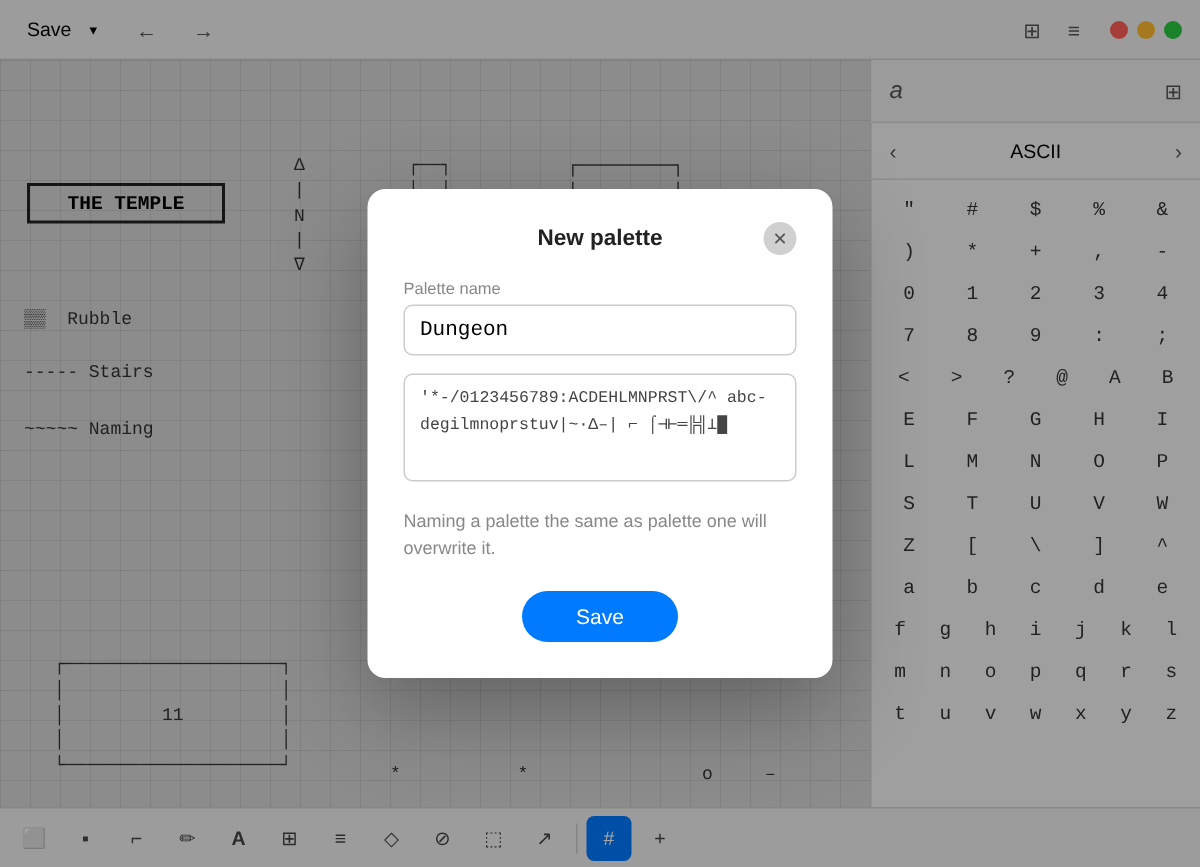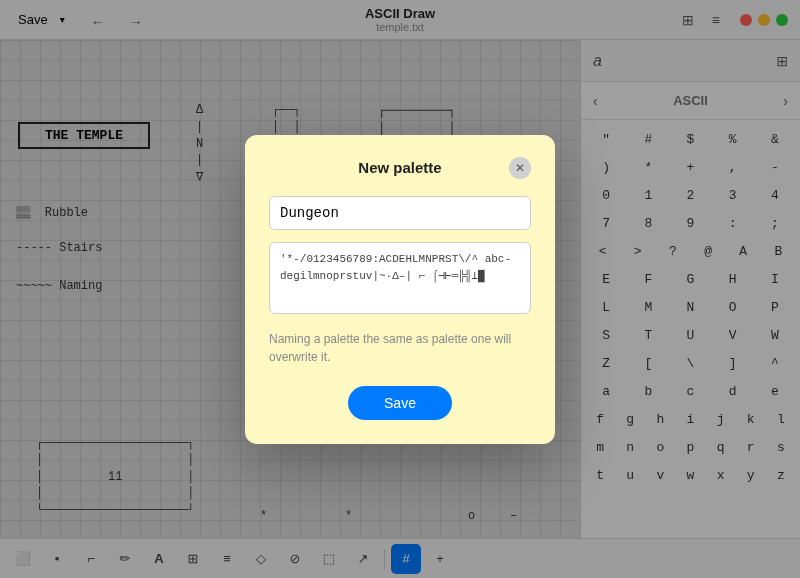--- a/index.html
+++ b/index.html
@@ -168,22 +168,22 @@
     .panel-nav-btn {
       background: none;
       border: none;
       cursor: pointer;
       font-size: 14px;
       color: #555;
       padding: 4px;
     }
     .panel-nav-title {
       font-size: 13px;
-      font-weight: 700;
-      color: #737373;
+      font-weight: 400;
+      color: #000000;
     }
     .ascii-grid {
       flex: 1;
       overflow-y: auto;
       padding: 6px 4px;
     }
     .ascii-row {
       display: flex;
       justify-content: space-around;
       margin-bottom: 2px;
@@ -236,21 +236,21 @@
     .modal-overlay {
       position: absolute;
       top: 0; left: 0; right: 0; bottom: 0;
       background: rgba(0,0,0,0.35);
       display: flex;
       align-items: center;
       justify-content: center;
       z-index: 100;
     }
     .modal {
-      background: #fef9c3;
+      background: #ffffff;
       border-radius: 12px;
       width: 310px;
       padding: 24px;
       box-shadow: 0 20px 60px rgba(0,0,0,0.3);
       position: relative;
     }
     .modal-header {
       display: flex;
       align-items: center;
       justify-content: center;
@@ -340,24 +340,20 @@
 <body>
 
 <div class="titlebar">
   <div class="titlebar-save-group">
     <button class="titlebar-save-btn">Save</button>
     <button class="titlebar-dropdown-btn">▾</button>
   </div>
   <div class="titlebar-nav">
     <button class="titlebar-nav">←</button>
     <button class="titlebar-nav">→</button>
-  </div>
-  <div class="titlebar-center">
-    <div class="titlebar-app-name">ASCII Draw</div>
-    <div class="titlebar-filename">temple.txt</div>
   </div>
   <div class="titlebar-right">
     <button class="titlebar-icon-btn">⊞</button>
     <button class="titlebar-icon-btn">≡</button>
     <div class="window-controls">
       <button class="window-ctrl wc-close"></button>
       <button class="window-ctrl wc-min"></button>
       <button class="window-ctrl wc-max"></button>
     </div>
   </div>
@@ -535,19 +531,20 @@
   <button class="tool-btn active">#</button>
   <button class="tool-btn">+</button>
 </div>
 
 <div class="modal-overlay">
   <div class="modal">
     <div class="modal-header">
       <span class="modal-title">New palette</span>
       <button class="modal-close">✕</button>
     </div>
+    <div class="modal-label">Palette name</div>
     <input type="text" class="modal-input" value="Dungeon" style="">
     <textarea class="modal-textarea" style="">'*-/0123456789:ACDEHLMNPRST\/^ abc-
 degilmnoprstuv|~·Δ–| ⌐ ⌠⊣⊢═╠╣⊥█</textarea>
     <div class="modal-warning">Naming a palette the same as palette one will overwrite it.</div>
     <button class="modal-save-btn">Save</button>
   </div>
 </div>
 
 </body></html>

